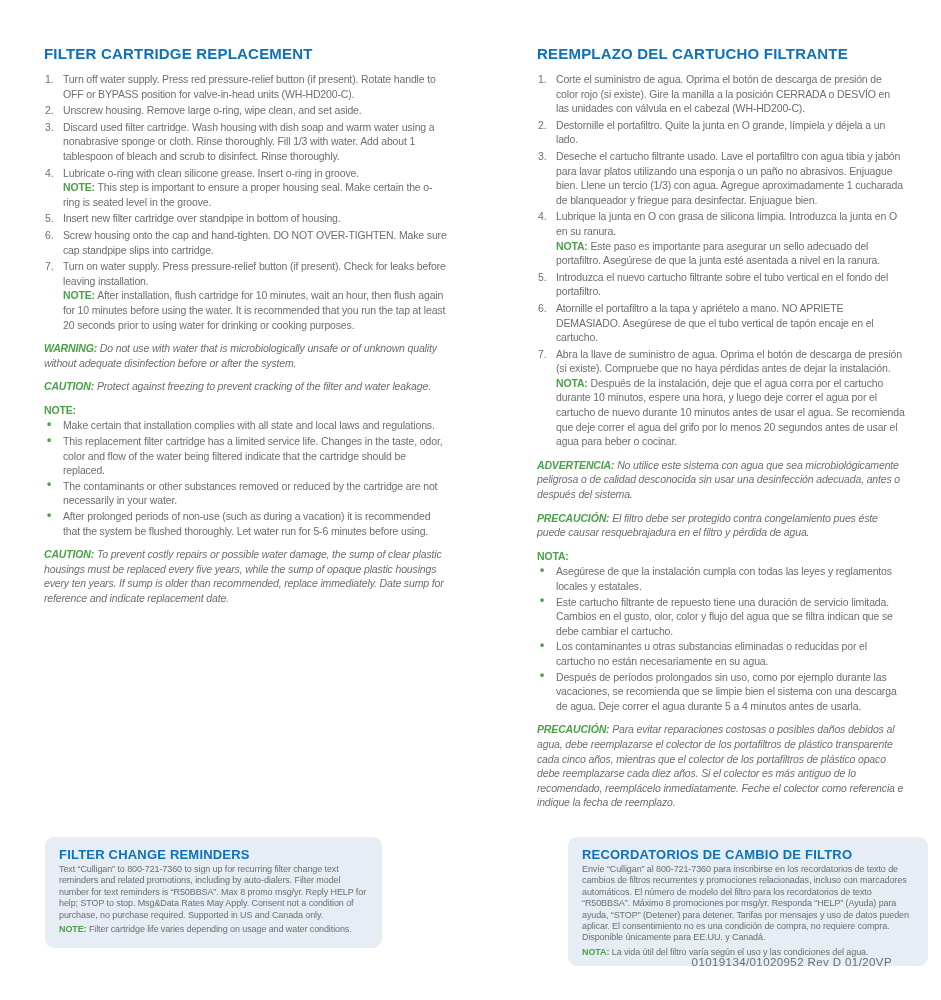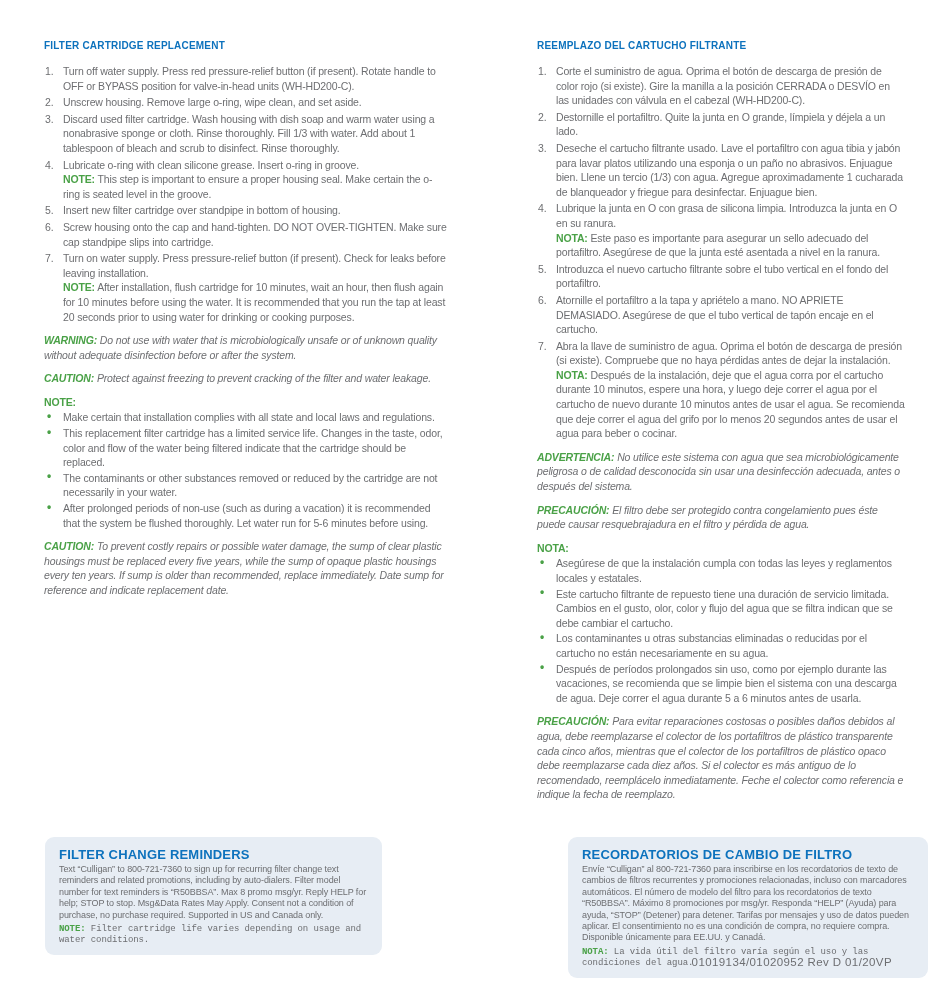--- a/index.html
+++ b/index.html
@@ -9,22 +9,22 @@
     font-family: "Liberation Sans", sans-serif;
     color: var(--text, #6d6e71);
     position: relative;
     overflow: hidden;
   }
   .col { position: absolute; top: 37px; font-size: 10.5px; line-height: 14.6px; letter-spacing: -0.15px; }
   .col-en { left: 44px;  width: 404px; }
   .col-es { left: 537px; width: 368px; }
 
   h1.head {
-    margin: 0 0 10px 0;
-    font-size: 10px; line-height: 17px;
+    margin: 8px 0 10px 0;
+    font-size: 15px; line-height: 17px;
     font-weight: bold; letter-spacing: 0.2px;
     color: var(--blue, #0d72bd);
   }
 
   ol.steps { list-style: none; margin: 0; padding: 0; }
   li.step { position: relative; padding-left: 19px; margin: 0 0 2px 0; }
   li.step .num { position: absolute; left: 1px; top: 0; }
   .inote { margin: 0; }
 
   .lbl { color: var(--green, #4aa147); font-weight: bold; }
@@ -50,21 +50,21 @@
   }
   .box-en { left: 45px;  width: 337px; }
   .box-es { left: 568px; width: 360px; }
   .rbox h2 {
     margin: 0 0 2px 0;
     font-size: 13px; line-height: 15px;
     color: var(--blue, #0d72bd);
     letter-spacing: 0.2px;
   }
   .rbox p { margin: 0; font-size: 9px; line-height: 11.4px; letter-spacing: -0.1px; }
-  .rbox p.boxnote { margin-top: 3px; font-family: Liberation Mono, monospace; }
+  .rbox p.boxnote { margin-top: 3px; }
 
   .footer {
     position: absolute; top: 956px; right: 49px;
     font-size: 11.5px; letter-spacing: 0.4px;
   }
 </style>
 </head>
 <body>
 
 <div>
@@ -196,21 +196,21 @@
     <div class="note-heading">NOTA:</div>
 
     <ul class="bullets">
 
         <li class="bullet"><span>Asegúrese de que la instalación cumpla con todas las leyes y reglamentos locales y estatales.</span></li>
 
         <li class="bullet"><span>Este cartucho filtrante de repuesto tiene una duración de servicio limitada. Cambios en el gusto, olor, color y flujo del agua que se filtra indican que se debe cambiar el cartucho.</span></li>
 
         <li class="bullet"><span>Los contaminantes u otras substancias eliminadas o reducidas por el cartucho no están necesariamente en su agua.</span></li>
 
-        <li class="bullet"><span>Después de períodos prolongados sin uso, como por ejemplo durante las vacaciones, se recomienda que se limpie bien el sistema con una descarga de agua. Deje correr el agua durante 5 a 6 minutos antes de usarla.</span></li>
+        <li class="bullet"><span>Después de períodos prolongados sin uso, como por ejemplo durante las vacaciones, se recomienda que se limpie bien el sistema con una descarga de agua. Deje correr el agua durante 5 a 4 minutos antes de usarla.</span></li>
       </ul>
 
     <p class="alert">
       <span class="lbl">PRECAUCIÓN:</span> <span>Para evitar reparaciones costosas o posibles daños debidos al agua, debe reemplazarse el colector de los portafiltros de plástico transparente cada cinco años, mientras que el colector de los portafiltros de plástico opaco debe reemplazarse cada diez años. Si el colector es más antiguo de lo recomendado, reemplácelo inmediatamente. Feche el colector como referencia e indique la fecha de reemplazo.</span>
     </p>
   </section>
 
   <div class="rbox box-en">
     <h2>FILTER CHANGE REMINDERS</h2>
     <p class="boxbody">Text “Culligan” to 800-721-7360 to sign up for recurring filter change text reminders and related promotions, including by auto-dialers. Filter model number for text reminders is “R50BBSA”. Max 8 promo msg/yr. Reply HELP for help; STOP to stop. Msg&amp;Data Rates May Apply. Consent not a condition of purchase, no purchase required. Supported in US and Canada only.</p>

